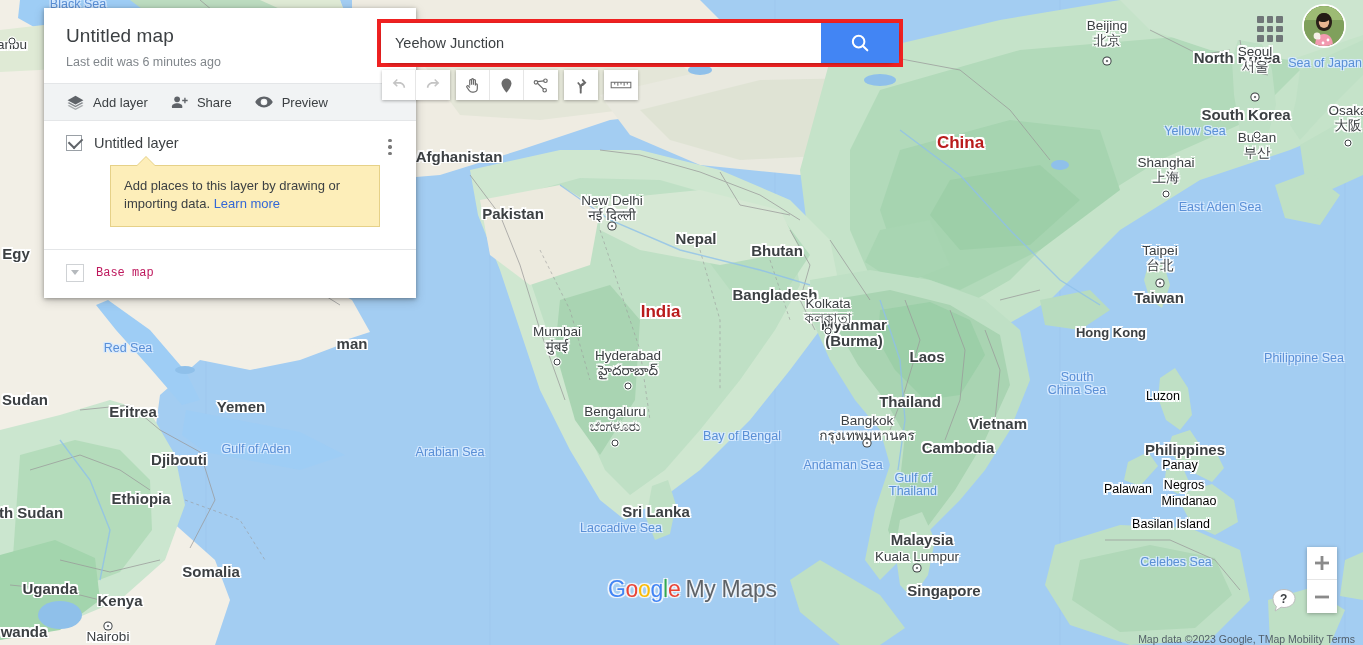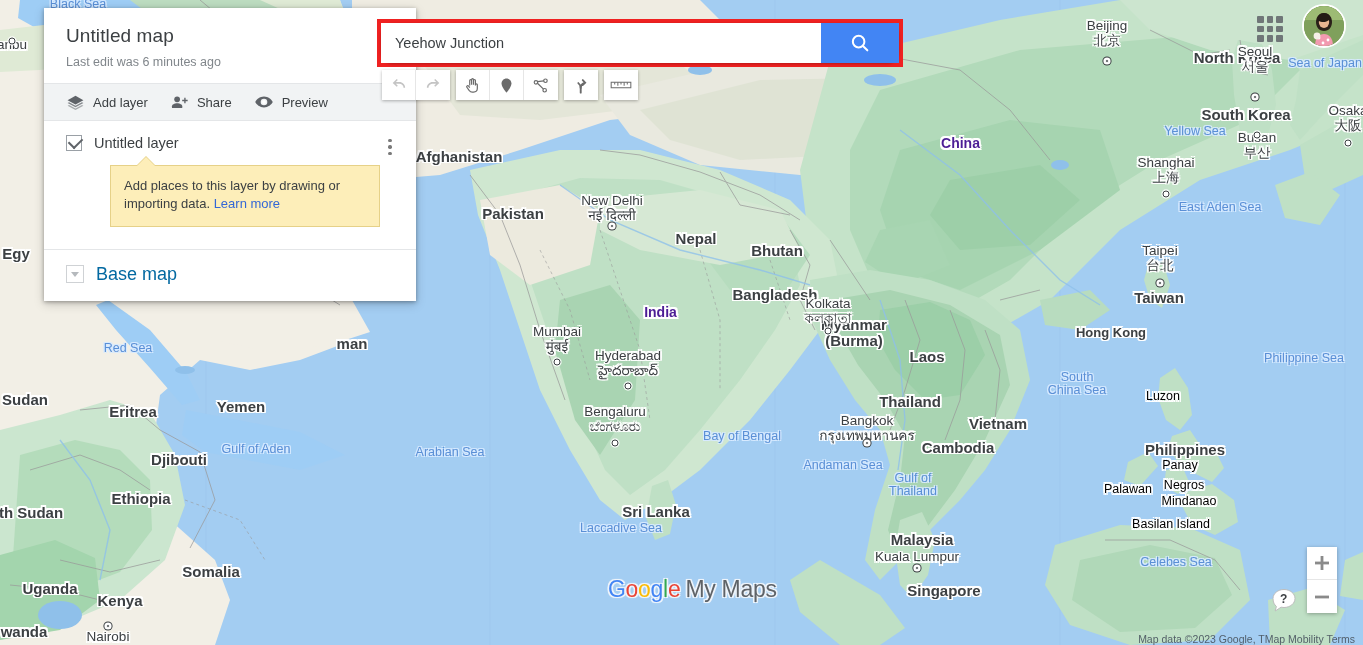--- a/index.html
+++ b/index.html
@@ -19,21 +19,21 @@
     position: absolute;
     white-space: nowrap;
     pointer-events: none;
     transform: translate(-50%, -50%);
     text-shadow:
       -1.6px -1.6px 0 #fff, 1.6px -1.6px 0 #fff,
       -1.6px  1.6px 0 #fff, 1.6px  1.6px 0 #fff,
       -1.6px 0 0 #fff, 1.6px 0 0 #fff, 0 -1.6px 0 #fff, 0 1.6px 0 #fff;
   }
   .lbl-country   { color:#3c4043; font-weight:bold; font-size:15px; }
-  .lbl-country-lg{ color:#4c1d95; font-weight:bold; font-size:14px;padding-left:37px; }
+  .lbl-country-lg{ color:#b91c1c; font-weight:bold; font-size:17px;padding-left:37px; }
   .lbl-country-sm{ color:#3c4043; font-weight:bold; font-size:13px; }
   .lbl-city      { color:#3c4043; font-weight:normal; font-size:13.5px; line-height:1.12; text-align:center; }
   .lbl-water     { color:#5a8fd6; font-weight:normal; font-size:12.5px; font-style:normal; text-align:center; line-height:1.15;
                    text-shadow:-1.2px -1.2px 0 #d7eaff,1.2px -1.2px 0 #d7eaff,-1.2px 1.2px 0 #d7eaff,1.2px 1.2px 0 #d7eaff; }
   .lbl-island    { color:#000000; font-weight:normal; font-size:12.5px; }
   .city-dot {
     position:absolute; width:7px; height:7px; border-radius:50%;
     border:1.6px solid #3c4043; background:#fff; transform:translate(-50%,-50%);
     box-shadow:0 0 0 1.2px #ffffffcc;
   }
@@ -98,21 +98,21 @@
   .panel-foot {
     border-top:1px solid #e4e6e8; padding:14px 20px 16px 22px;
     display:flex; align-items:center; gap:12px;
   }
   .basemap-caret {
     width:18px;height:18px;border:1px solid #cfd2d5;display:flex;align-items:center;justify-content:center;flex:none;cursor:pointer;
   }
   .basemap-caret::after{
     content:""; width:0;height:0;border-left:4.5px solid transparent;border-right:4.5px solid transparent;border-top:5px solid #b5b9bd;
   }
-  .basemap-label{ font-size:18px; color:#0369a1; }
+  .basemap-label{ font-size:12px; color:#be185d;font-family:Liberation Mono, monospace; }
 
   
   #search-wrap {
     position:absolute; left:377px; top:19px; z-index:50;
     border:4px solid #ef2121; background:#ef2121; padding:0;
   }
   #search-inner { display:flex; width:518px; height:40px; background:#fff; box-shadow:0 1px 3px rgba(0,0,0,.25);border-radius:12px; }
   #search-input {
     flex:1; border:none; outline:none; padding:0 14px;
     font-family:"Liberation Sans", sans-serif; font-size:14.5px; color:#3c4043; background:#fff;

